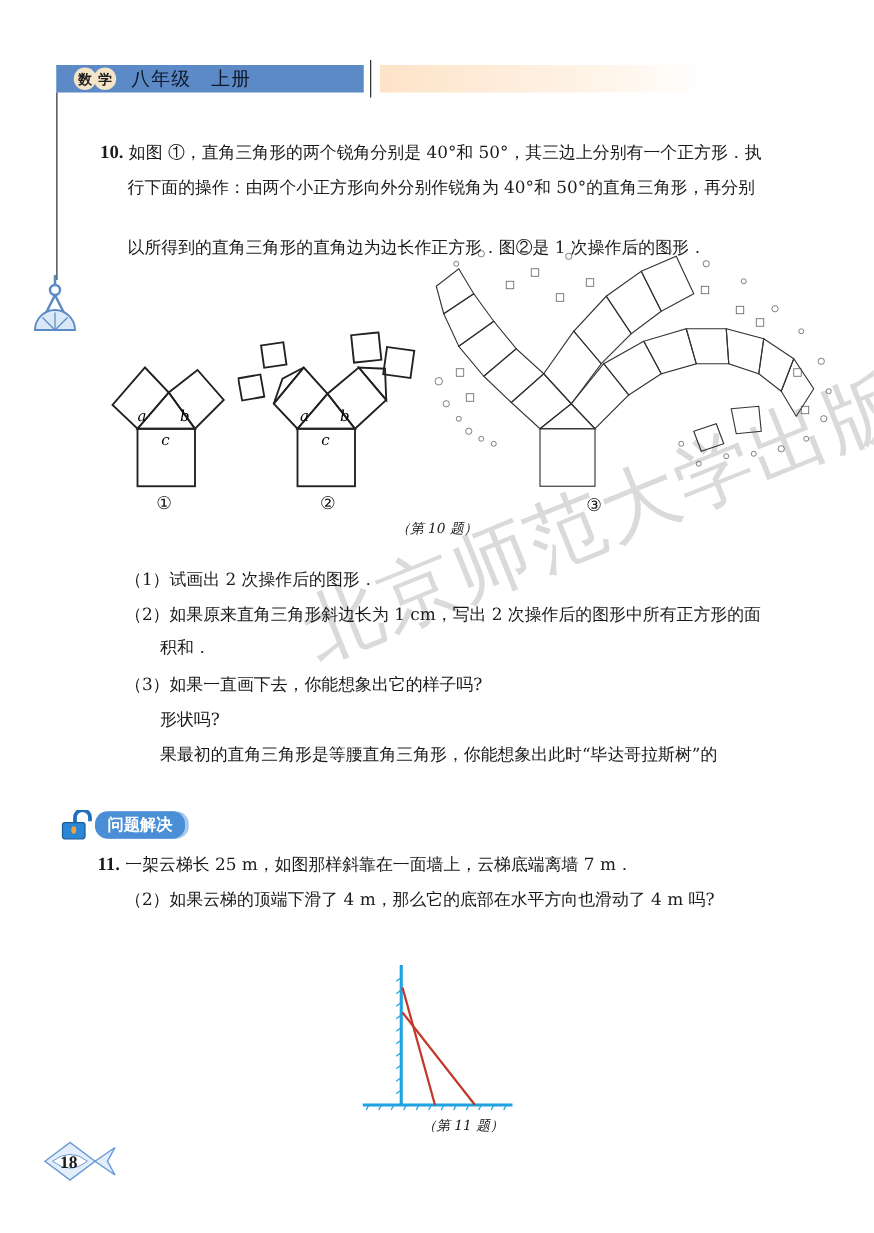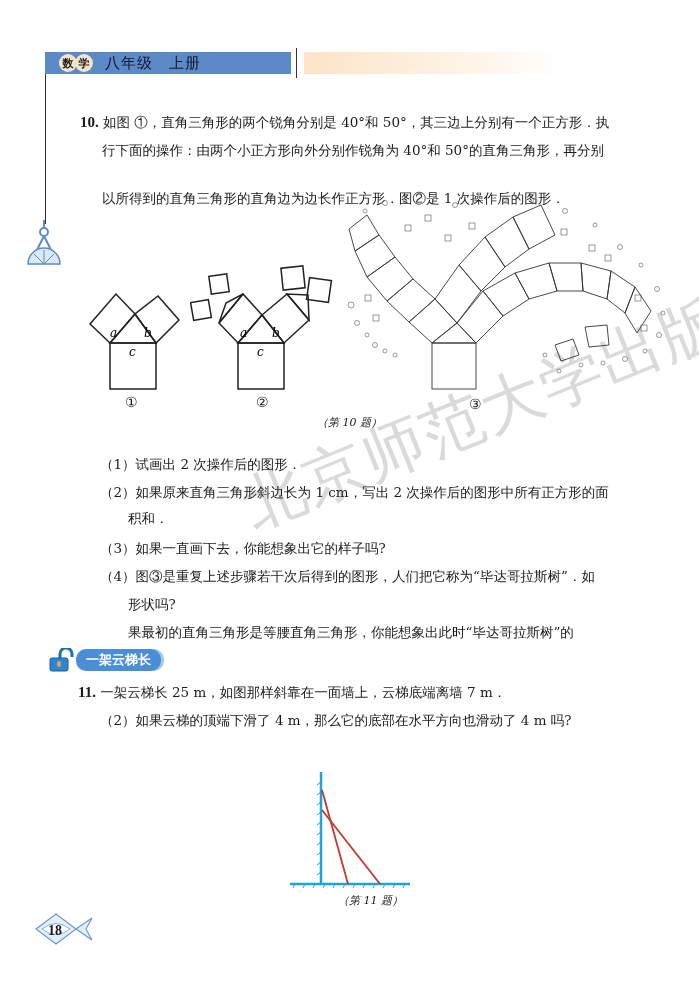--- a/index.html
+++ b/index.html
@@ -186,32 +186,31 @@
 </svg>
 <div class="fig-label" style="left:469px; top:396px;">③</div>
 
 <div class="caption" style="left:317px; top:415px;">（第 10 题）</div>
 
 <div class="para" style="left:100px; top:450px; width:570px;">
   <div><span>（1）</span><span>试画出 2 次操作后的图形．</span></div>
   <div><span>（2）</span><span>如果原来直角三角形斜边长为 1 cm，写出 2 次操作后的图形中所有正方形的面</span></div>
   <div style="padding-left:28px;font-family:Liberation Mono, monospace;">积和．</div>
   <div><span>（3）</span><span>如果一直画下去，你能想象出它的样子吗?</span></div>
-  <div><span>（4）</span><span>图③是重复上述步骤若干次后得到的图形，人们把它称为“毕达哥拉斯树”．如</span></div>
   <div style="padding-left:28px;">形状吗?</div>
   <div style="padding-left:28px;">果最初的直角三角形是等腰直角三角形，你能想象出此时“毕达哥拉斯树”的</div>
 </div>
 
 <div class="section-badge">
   <svg width="26" height="24" viewBox="0 0 26 24">
     <path d="M12 10 V6 A6 6 0 0 1 24 6 V9" fill="none" stroke="#1f6fb8" stroke-width="3"></path>
     <rect x="2" y="10" width="18" height="13" rx="2" fill="#2c86d6" stroke="#1a5d9c" stroke-width="1"></rect>
     <ellipse cx="11" cy="16" rx="2" ry="3" fill="#f2a33a"></ellipse>
   </svg>
-  <span class="section-pill">一架云梯长</span>
+  <span class="section-pill">问题解决</span>
 </div>
 
 <div class="para" style="left:78px; top:678px; width:590px;">
   <div><span class="qnum">11.</span> <span>一架云梯长 25 m，如图那样斜靠在一面墙上，云梯底端离墙 7 m．</span></div>
   <div style="padding-left:22px;"><span>（2）</span><span>如果云梯的顶端下滑了 4 m，那么它的底部在水平方向也滑动了 4 m 吗?</span></div>
 </div>
 
 <svg style="position:absolute; left:290px; top:772px;" width="130" height="118" viewBox="0 0 130 118">
   <line x1="31" y1="0" x2="31" y2="112" stroke="#1fa3e0" stroke-width="2.5"></line>
   <g stroke="#1fa3e0" stroke-width="1">

